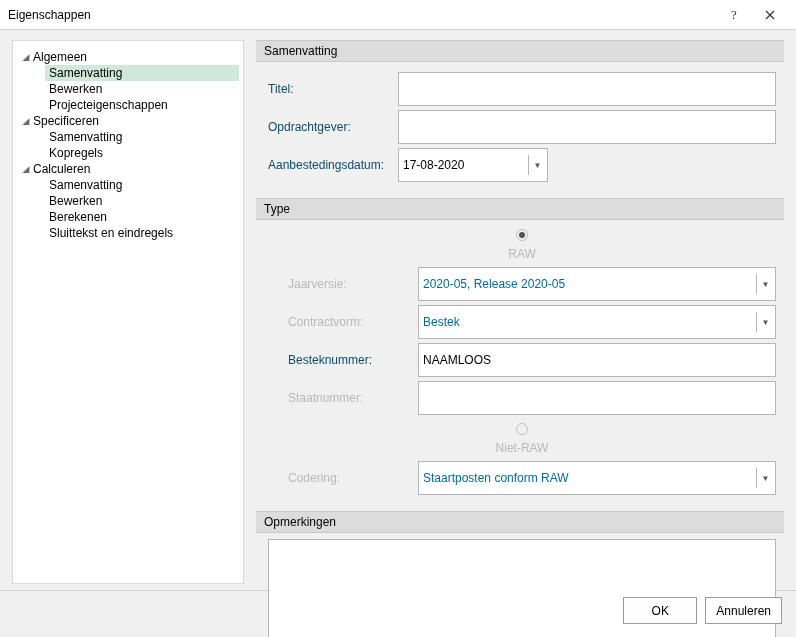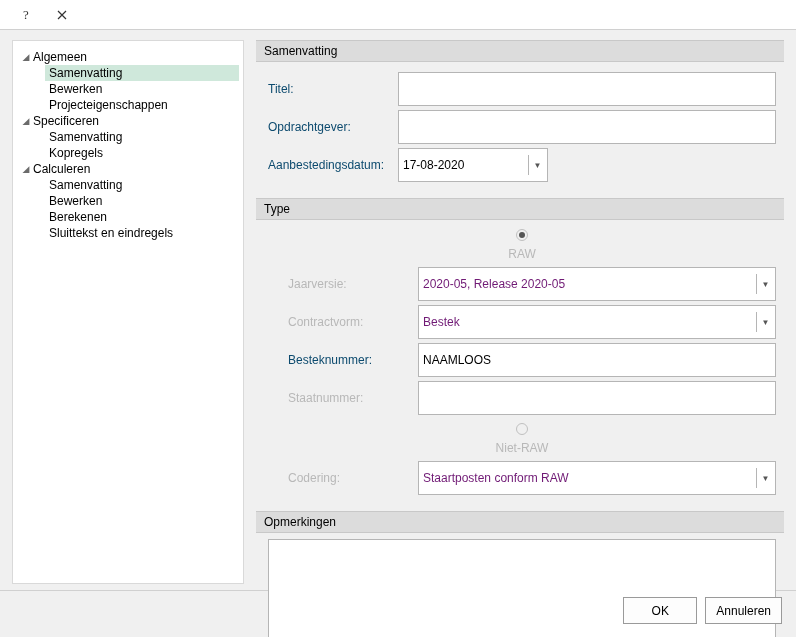--- a/index.html
+++ b/index.html
@@ -92,21 +92,21 @@
     border: 1px solid #b5b5b5;
     background: #fff;
     padding: 16px 4px;
     font-family: inherit;
     font-size: 12px;
   }
   .combo, .datebox {
     display: flex; align-items: center;
   }
   .combo .val, .datebox .val { flex: 1; }
-  .combo.disabled .val { color: #701a75; }
+  .combo.disabled .val { color: #0369a1; }
   .dropbtn {
     width: 18px; height: 20px;
     border-left: 1px solid #b5b5b5;
     display: flex; align-items: center; justify-content: center;
     font-size: 8px; color: #555;
     margin-right: -3px;
   }
   .datebox { width: 150px; }
   .radio-row { display: flex; align-items: center; gap: 6px; margin: 3px 0 6px 0; flex-direction: column;}
   .radio {
@@ -150,20 +150,21 @@
     background: #fdfdfd;
     border: 1px solid #9a9a9a;
     font-family: inherit; font-size: 12px;
     padding: 0 10px;
   }
 </style>
 </head>
 <body>
 
 <div class="titlebar">
+  <span class="title">Eigenschappen</span>
   <div class="btn help">?</div>
   <div class="btn">
     <svg width="10" height="10" viewBox="0 0 10 10">
         <path d="M1 1 L9 9 M9 1 L1 9" stroke="#333" stroke-width="1.2"></path>
       </svg>
   </div>
 </div>
 
 <div class="content">
 

